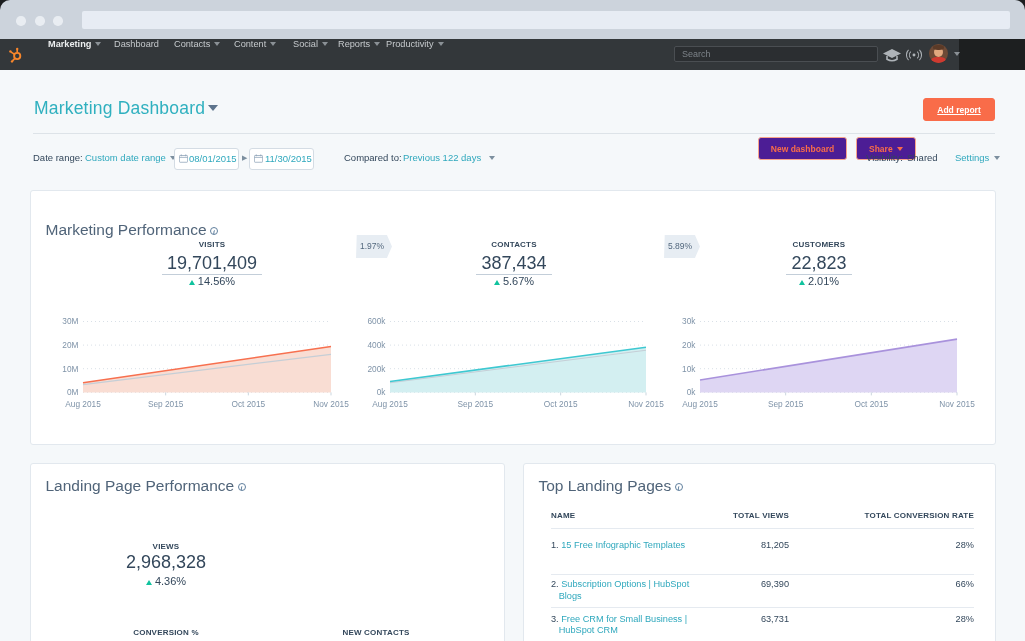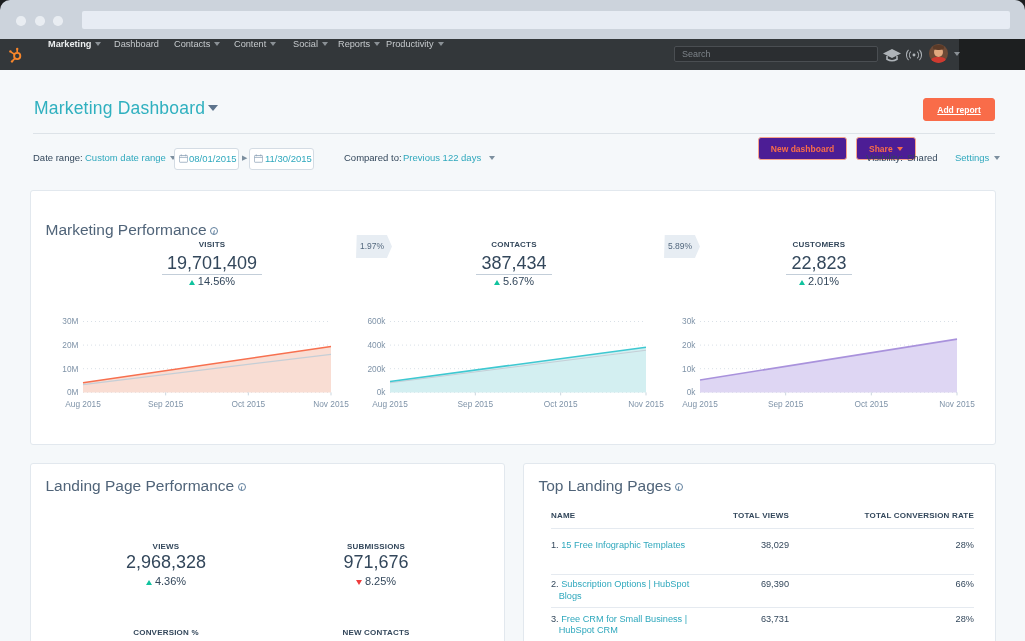--- a/index.html
+++ b/index.html
@@ -221,44 +221,39 @@
           </svg></div>
     </div>
 
     <div class="card lpc" style="left:30px;top:463px;width:475px;height:210px">
       <h2 style="left:14.5px;top:13px">Landing Page Performance <span class="info">i</span></h2>
       <div class="metric" style="left:35px;top:78px;width:200px">
         <div class="lab">VIEWS</div>
         <div class="num">2,968,328</div>
         <div class="delta up"><span class="tri-up"></span>4.36%</div>
       </div>
-      <div class="metric" style="left:245px;top:78px;width:200px">
-        <div class="lab">SUBMISSIONS</div>
-        <div class="num">971,676</div>
-        <div class="delta dn"><span class="tri-dn"></span>8.25%</div>
-      </div>
       <div class="metric" style="left:35px;top:164px;width:200px">
         <div class="lab">CONVERSION %</div>
       </div>
       <div class="metric" style="left:245px;top:164px;width:200px">
         <div class="lab">NEW CONTACTS</div>
       </div>
     </div>
     <div class="card" style="left:523px;top:463px;width:473px;height:210px">
       <h2 style="left:14.5px;top:13px">Top Landing Pages <span class="info">i</span></h2>
       <table class="tlp">
         <tbody>
             <tr>
               <th style="width:148px">NAME</th>
               <th class="r" style="width:90px">TOTAL VIEWS</th>
               <th class="r" style="width:185px">TOTAL CONVERSION RATE</th>
             </tr>
         <tr class="r1">
               <td>1. <a class="lnk">15 Free Infographic Templates</a></td>
-              <td class="r">38,029</td>
+              <td class="r">81,205</td>
               <td class="r">28%</td>
             </tr>
         <tr class="r2">
               <td>2. <a class="lnk">Subscription Options | HubSpot<br>&nbsp;&nbsp;&nbsp;Blogs</a></td>
               <td class="r">69,390</td>
               <td class="r">66%</td>
             </tr>
         <tr class="r3">
               <td>3. <a class="lnk">Free CRM for Small Business |<br>&nbsp;&nbsp;&nbsp;HubSpot CRM</a></td>
               <td class="r">63,731</td>

